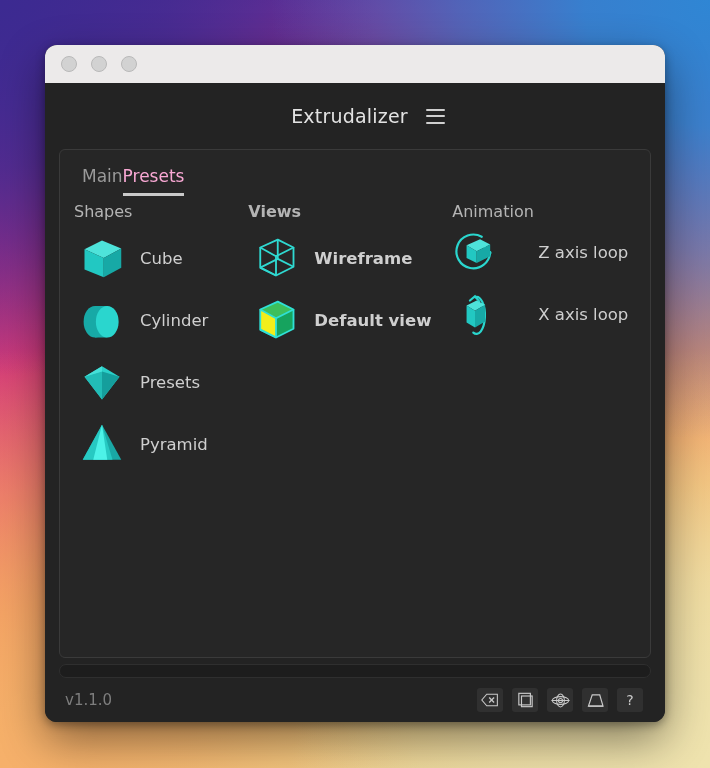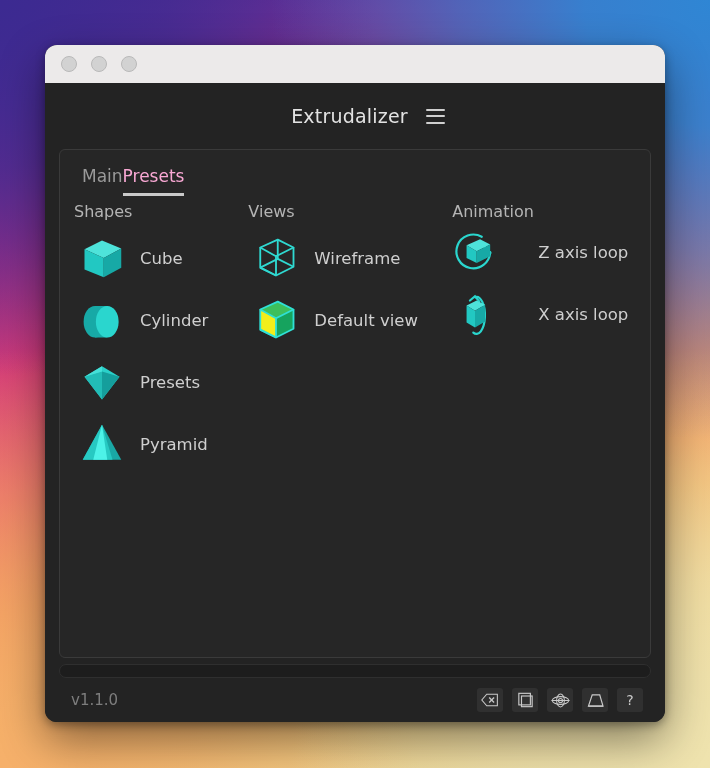--- a/index.html
+++ b/index.html
@@ -135,21 +135,21 @@
     border-bottom-color: #c9c9c9;
   }
 
   .columns {
     flex: 1 1 auto;
     display: flex;
     padding: 6px 0 0 0;
   }
   .col { box-sizing: border-box; }
   .col-shapes    { width: 192px; padding-left: 14px; }
-  .col-views     { width: 200px; padding-left: 0px; }
+  .col-views     { width: 200px; padding-left: 0px; font-weight: bold; }
   .col-animation { width: 210px; padding-left: 4px; }
 
   .col-head {
     color: #b4b4b4;
     font-size: 16px;
     margin: 0 0 6px 0;
   }
   .col-shapes .col-head    { margin-left: 0px; }
   .col-views .col-head     { margin-left: 0px; }
   .col-animation .col-head { margin-left: 4px; margin-bottom: 0px; }
@@ -188,21 +188,21 @@
     border: 1px solid #2f2f2f;
     box-sizing: border-box;
     cursor: pointer;
   }
 
   .statusbar {
     flex: none;
     height: 44px;
     display: flex;
     align-items: center;
-    padding: 0 22px 0 26px;
+    padding: 0 22px 0 20px;
     background: #232323;
   }
   .version {
     color: #7d7d7d;
     font-size: 15px;
   }
   .status-icons {
     margin-left: auto;
     display: flex;
     gap: 9px;

